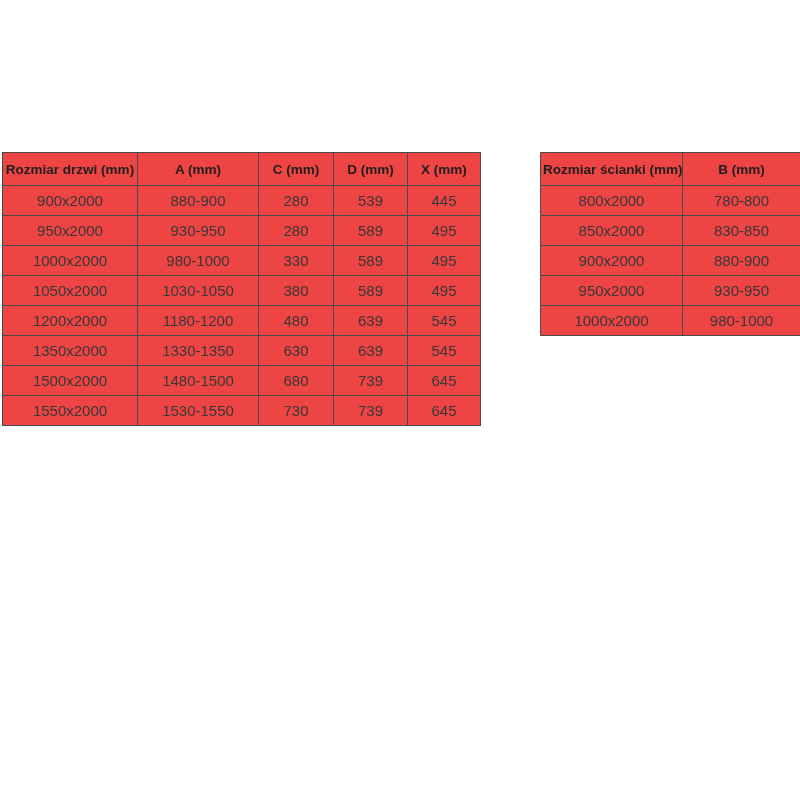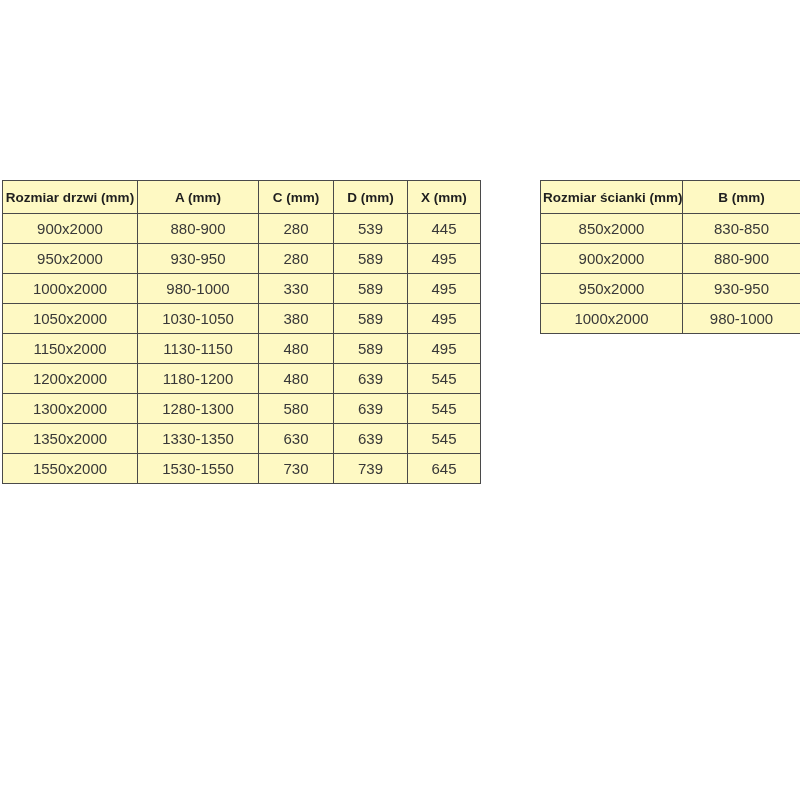--- a/index.html
+++ b/index.html
@@ -12,22 +12,21 @@
     width: 800px;
     height: 800px;
     background: #ffffff;
     overflow: hidden;
     font-family: "Liberation Sans", sans-serif;
   }
   table.spec {
     position: absolute;
     border-collapse: collapse;
     table-layout: fixed;
-    background: #fef9c3;
-    margin-top: 28px;
+    background: #ef4444;
   }
   table.spec th,
   table.spec td {
     border: 1px solid #4a4a4a;
     text-align: center;
     vertical-align: middle;
     padding: 0 2px;
     overflow: hidden;
     white-space: nowrap;
   }
@@ -100,46 +99,39 @@
           <td>495</td>
         </tr>
         <tr>
           <td>1050x2000</td>
           <td>1030-1050</td>
           <td>380</td>
           <td>589</td>
           <td>495</td>
         </tr>
         <tr>
-          <td>1150x2000</td>
-          <td>1130-1150</td>
-          <td>480</td>
-          <td>589</td>
-          <td>495</td>
-        </tr>
-        <tr>
           <td>1200x2000</td>
           <td>1180-1200</td>
           <td>480</td>
-          <td>639</td>
-          <td>545</td>
-        </tr>
-        <tr>
-          <td>1300x2000</td>
-          <td>1280-1300</td>
-          <td>580</td>
           <td>639</td>
           <td>545</td>
         </tr>
         <tr>
           <td>1350x2000</td>
           <td>1330-1350</td>
           <td>630</td>
           <td>639</td>
           <td>545</td>
+        </tr>
+        <tr>
+          <td>1500x2000</td>
+          <td>1480-1500</td>
+          <td>680</td>
+          <td>739</td>
+          <td>645</td>
         </tr>
         <tr>
           <td>1550x2000</td>
           <td>1530-1550</td>
           <td>730</td>
           <td>739</td>
           <td>645</td>
         </tr>
       </tbody>
     </table>
@@ -150,20 +142,24 @@
       <col style="width:118px">
     </colgroup>
   <thead>
         <tr>
           <th>Rozmiar ścianki (mm)</th>
           <th>B (mm)</th>
         </tr>
       </thead>
       <tbody>
         <tr>
+          <td>800x2000</td>
+          <td>780-800</td>
+        </tr>
+        <tr>
           <td>850x2000</td>
           <td>830-850</td>
         </tr>
         <tr>
           <td>900x2000</td>
           <td>880-900</td>
         </tr>
         <tr>
           <td>950x2000</td>
           <td>930-950</td>

